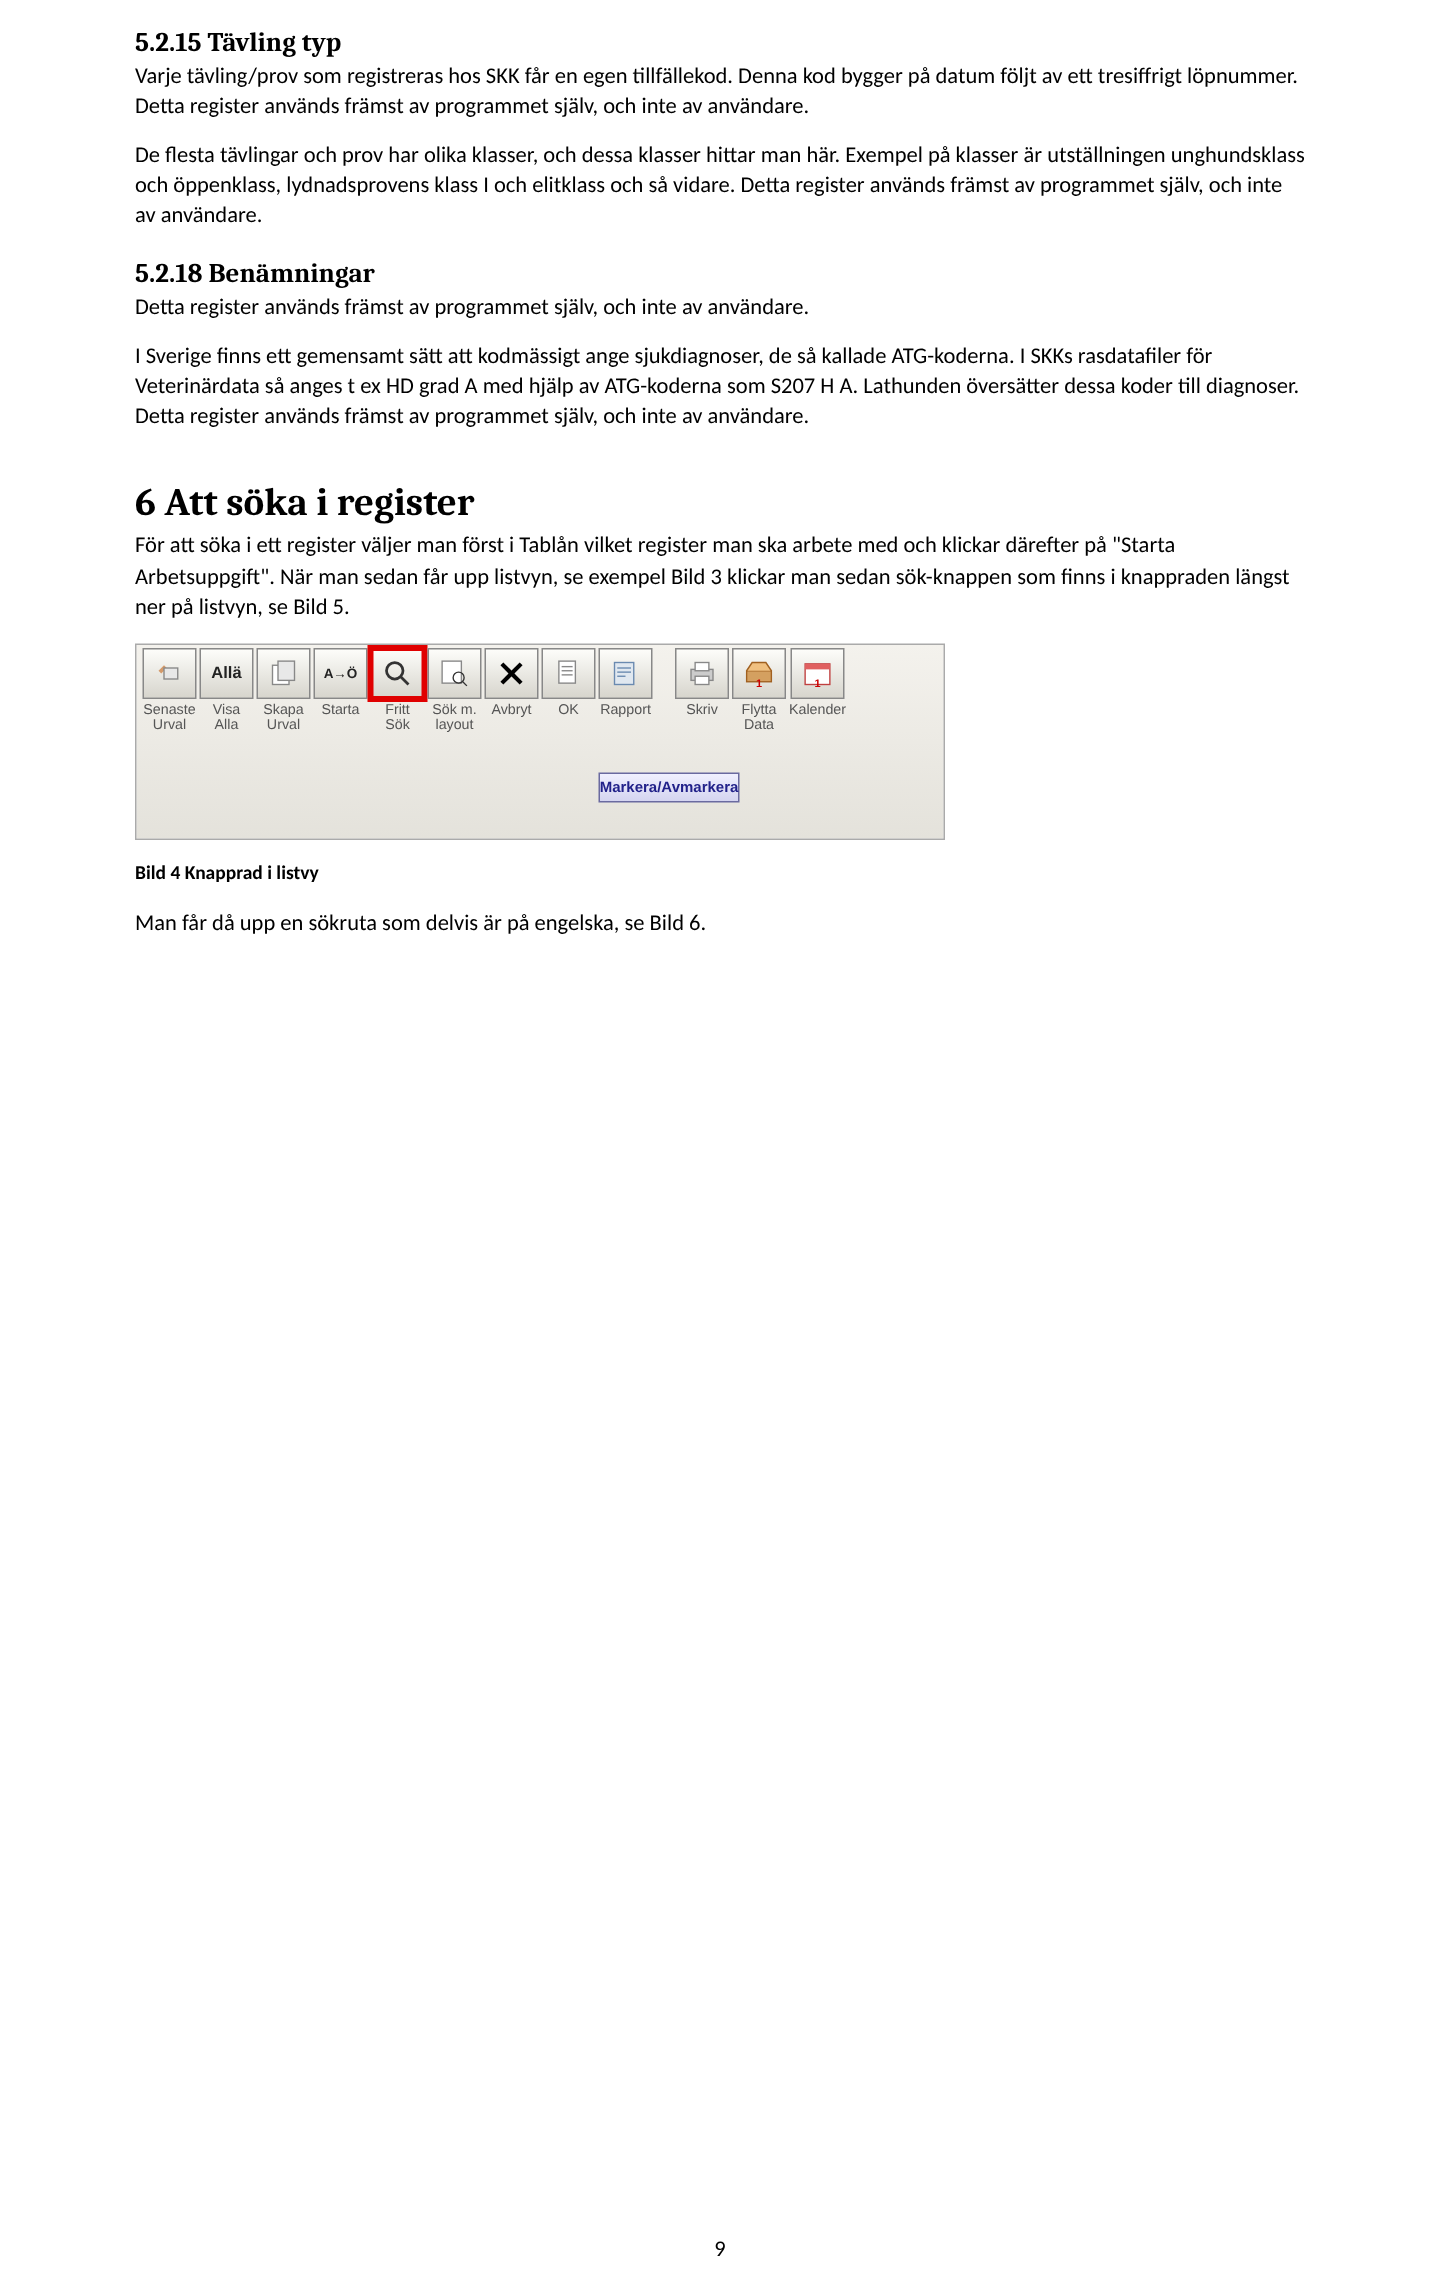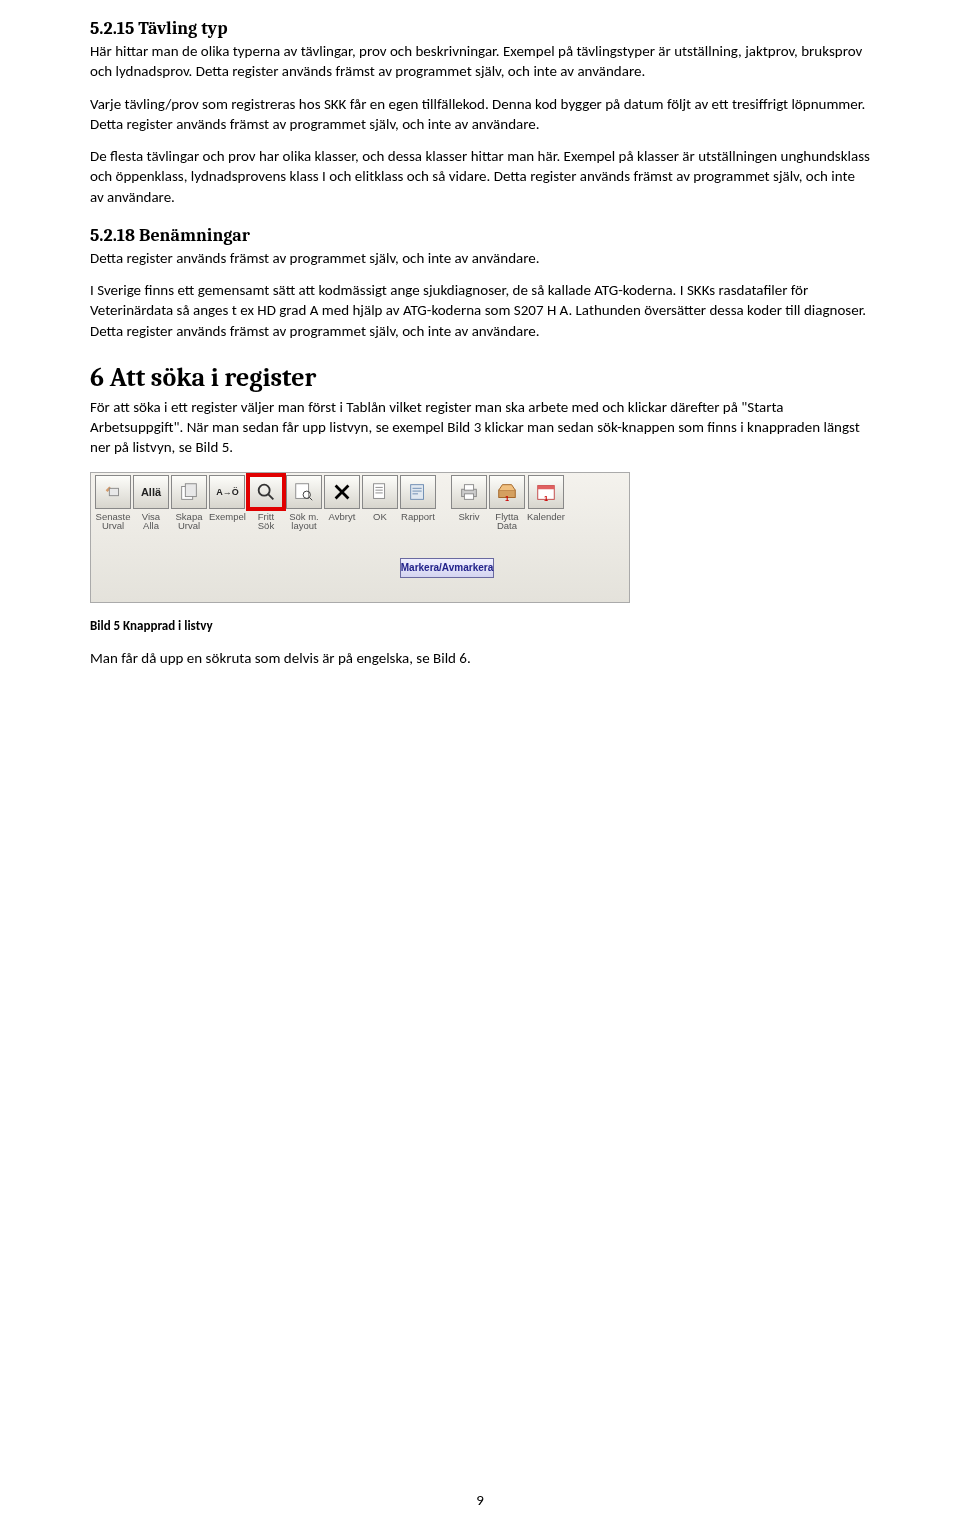--- a/index.html
+++ b/index.html
@@ -21,21 +21,21 @@
     font-family: Cambria, Georgia, serif;
     font-weight: bold;
     font-size: 18px;
     margin: 18px 0 2px 0;
     color: #000;
   }
   h2 {
     font-family: Cambria, Georgia, serif;
     font-weight: bold;
     font-size: 26px;
-    margin: 22px 0 4px 0;
+    margin: 32px 0 4px 0;
     color: #000;
   }
   p {
     margin: 2px 0 12px 0;
     line-height: 1.35;
   }
   .figure-caption {
     font-size: 13px;
     font-weight: bold;
     margin: 14px 0 14px 0;
@@ -109,21 +109,20 @@
     align-items: center;
     justify-content: center;
   }
 </style>
 </head>
 <body>
 
 <div class="page">
 
   <h3>5.2.15 Tävling typ</h3>
-  <p>Här hittar man de olika typerna av tävlingar, prov och beskrivningar. Exempel på tävlingstyper är utställning, jaktprov, bruksprov och lydnadsprov. Detta register används främst av programmet själv, och inte av användare.</p>
 
   <p>Varje tävling/prov som registreras hos SKK får en egen tillfällekod. Denna kod bygger på datum följt av ett tresiffrigt löpnummer. Detta register används främst av programmet själv, och inte av användare.</p>
 
   <p>De flesta tävlingar och prov har olika klasser, och dessa klasser hittar man här. Exempel på klasser är utställningen unghundsklass och öppenklass, lydnadsprovens klass I och elitklass och så vidare. Detta register används främst av programmet själv, och inte av användare.</p>
 
   <h3>5.2.18 Benämningar</h3>
   <p>Detta register används främst av programmet själv, och inte av användare.</p>
 
   <p>I Sverige finns ett gemensamt sätt att kodmässigt ange sjukdiagnoser, de så kallade ATG-koderna. I SKKs rasdatafiler för Veterinärdata så anges t ex HD grad A med hjälp av ATG-koderna som S207 H A. Lathunden översätter dessa koder till diagnoser. Detta register används främst av programmet själv, och inte av användare.</p>
 
@@ -159,21 +158,21 @@
             </svg>
         </span>
       </div>
       <div class="lbl"><span>Skapa</span><br><span>Urval</span></div>
     </div>
 
     <div class="toolbar-item">
       <div class="btn">
         <span style="font-size:9px;">A→Ö</span>
       </div>
-      <div class="lbl"><span>Exempel</span><br><span></span></div>
+      <div class="lbl"><span>Starta</span><br><span></span></div>
     </div>
 
     <div class="toolbar-item highlight">
       <div class="btn">
         <span class="icon-mini">
           <svg width="22" height="22" viewBox="0 0 24 24">
               <circle cx="10" cy="10" r="6" fill="none" stroke="#333" stroke-width="2"></circle>
               <line x1="14" y1="14" x2="20" y2="20" stroke="#333" stroke-width="2"></line>
             </svg>
         </span>
@@ -269,18 +268,18 @@
                 </svg>
             </span>
           </div>
           <div class="lbl"><span>Kalender</span><br><span></span></div>
         </div>
       </div>
       <div class="marker-btn" style="position:relative;top:-24px;left:0;margin-top:48px;">Markera/Avmarkera</div>
     </div>
   </div>
 
-  <p class="figure-caption">Bild 5 Knapprad i listvy</p>
+  <p class="figure-caption">Bild 4 Knapprad i listvy</p>
 
   <p>Man får då upp en sökruta som delvis är på engelska, se Bild 6.</p>
 
   <div class="page-number">9</div>
 </div>
 
 </body></html>

